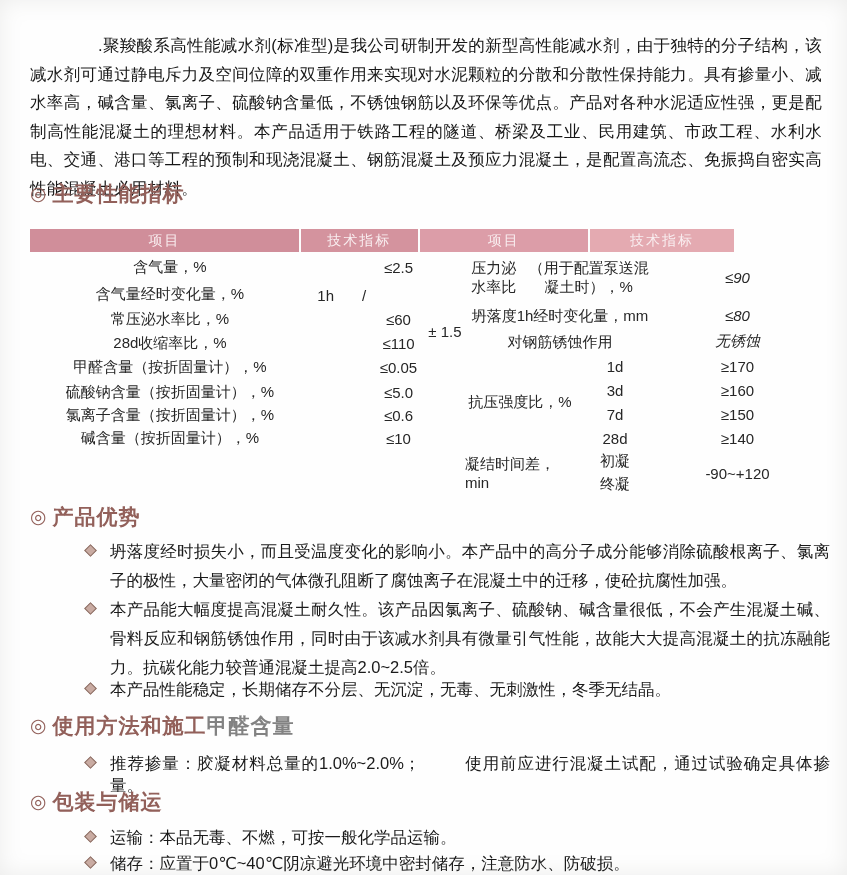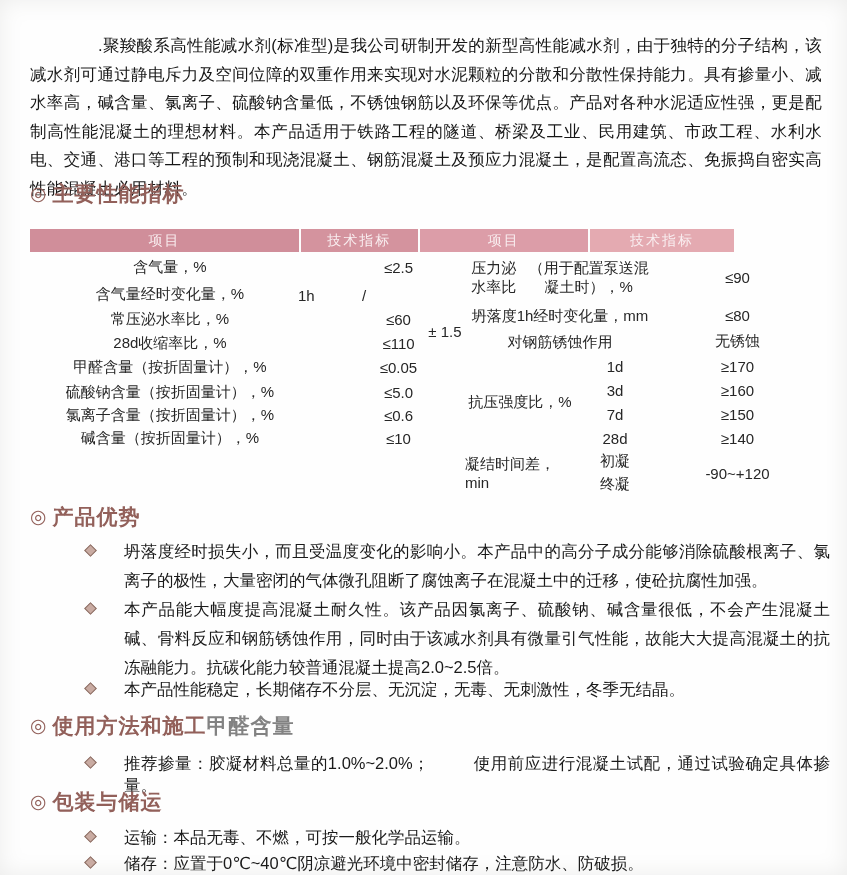--- a/index.html
+++ b/index.html
@@ -38,40 +38,40 @@
   .hc1 { width:133px; background:#d4939e; border-left:2px solid #fdfdfd; }
   .hc2 { width:191px; background:#dc9da8; border-left:2px solid #fdfdfd; }
   .hc3 { width:164px; background:#e4aab1; border-left:2px solid #fdfdfd; }
 
   .tbody { position:relative; }
   .lhalf { position:absolute; left:0; top:0; width:435px; }
   .lrow { display:flex; align-items:center; position:relative; }
   .lrow .lab { width:280px; text-align:center; }
   .lrow .val { box-sizing:border-box; width:155px; padding-left:22px; text-align:center; }
   .abs { position:absolute; top:50%; transform:translateY(-50%); }
-  .t-time  { left:268px; width:36px; text-align:left; }
+  .t-time  { left:268px; width:36px; text-align:right; }
   .t-slash { left:332px; }
   .t-val   { left:384px; width:62px; text-align:center;margin-top:36px; }
 
   .rhalf { position:absolute; left:435px; top:0; width:355px; }
   .rrow { display:flex; align-items:center; }
   .rrow .rlab { width:190px; text-align:center; line-height:19px; }
-  .rrow .rval { width:165px; text-align:center; }
+  .rrow .rval { width:165px; text-align:center;font-style:italic; }
   .rlab2 { display:flex; flex-direction:row; justify-content:center; }
 
   .strength { display:grid; grid-template-columns:110px 80px 165px; grid-auto-rows:24px; }
   .setting  { display:grid; grid-template-columns:110px 80px 165px; grid-auto-rows:23px; }
   .gcell { display:flex; align-items:center; justify-content:center; }
   .span4 { grid-column:1; grid-row:1/5; }
   .span2 { grid-row:1/3; }
   .gcol2 { grid-column:2; }
   .gcol3 { grid-column:3; }
 
   
-  .bullet { position:absolute; left:86px; width:744px; display:flex; gap:29px; }
+  .bullet { position:absolute; left:86px; width:744px; display:flex; gap:15px; }
   .diamond {
     flex:none; width:9px; height:9px; margin-top:9px;
     transform:rotate(45deg);
     background:#c9aba2; border:1.5px solid #8a6d63; box-sizing:border-box;
   }
   .bullet p { margin:0; font-size:16.5px; line-height:29px; color:#1a1a1a; text-align:justify; }
   .bullet.single p { line-height:22px; }
   .spacer { display:inline-block; width:44px; }
 </style>
 </head>

